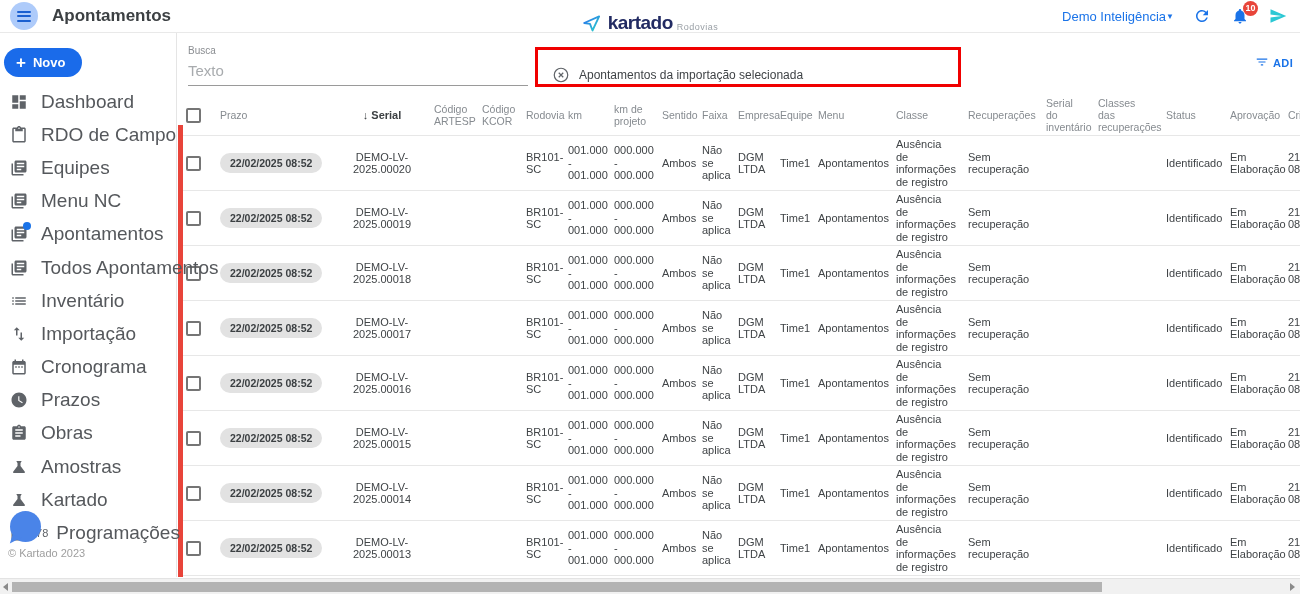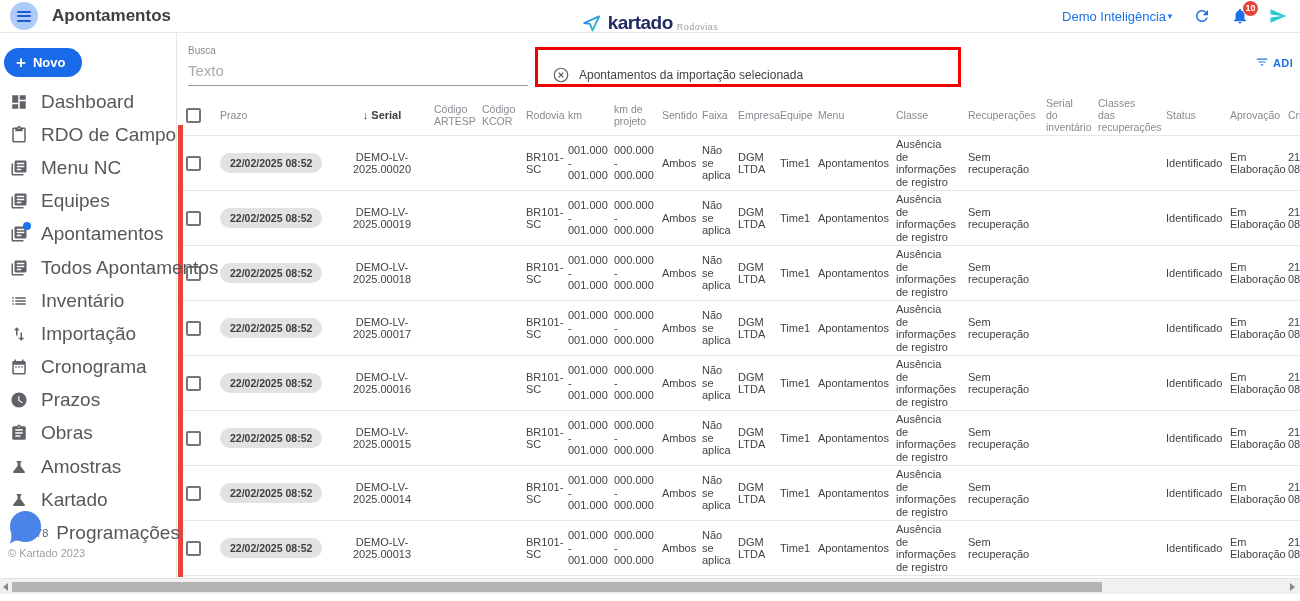--- a/index.html
+++ b/index.html
@@ -150,27 +150,27 @@
         <div class="side-item">
           <span class="side-icon"><svg viewBox="0 0 24 24">
               <path d="M19 2h-4.18C14.4.84 13.3 0 12 0 10.7 0 9.6.84 9.18 2H5c-1.1 0-2 .9-2 2v16c0 1.1.9 2 2 2h14c1.1 0 2-.9 2-2V4c0-1.1-.9-2-2-2zm-7 0c.55 0 1 .45 1 1s-.45 1-1 1-1-.45-1-1 .45-1 1-1zm7 18H5V4h2v3h10V4h2v16z"></path>
             </svg></span>
           <span class="side-label">RDO de Campo</span>
         </div>
         <div class="side-item">
           <span class="side-icon"><svg viewBox="0 0 24 24">
               <path d="M4 6H2v14c0 1.1.9 2 2 2h14v-2H4V6zm16-4H8c-1.1 0-2 .9-2 2v12c0 1.1.9 2 2 2h12c1.1 0 2-.9 2-2V4c0-1.1-.9-2-2-2zm-1 9H9V9h10v2zm-4 4H9v-2h6v2zm4-8H9V5h10v2z"></path>
             </svg></span>
+          <span class="side-label">Equipes</span>
+        </div>
+        <div class="side-item">
+          <span class="side-icon"><svg viewBox="0 0 24 24">
+              <path d="M4 6H2v14c0 1.1.9 2 2 2h14v-2H4V6zm16-4H8c-1.1 0-2 .9-2 2v12c0 1.1.9 2 2 2h12c1.1 0 2-.9 2-2V4c0-1.1-.9-2-2-2zm-1 9H9V9h10v2zm-4 4H9v-2h6v2zm4-8H9V5h10v2z"></path>
+            </svg></span>
           <span class="side-label">Menu NC</span>
-        </div>
-        <div class="side-item">
-          <span class="side-icon"><svg viewBox="0 0 24 24">
-              <path d="M4 6H2v14c0 1.1.9 2 2 2h14v-2H4V6zm16-4H8c-1.1 0-2 .9-2 2v12c0 1.1.9 2 2 2h12c1.1 0 2-.9 2-2V4c0-1.1-.9-2-2-2zm-1 9H9V9h10v2zm-4 4H9v-2h6v2zm4-8H9V5h10v2z"></path>
-            </svg></span>
-          <span class="side-label">Equipes</span>
         </div>
         <div class="side-item">
           <span class="side-icon"><svg viewBox="0 0 24 24">
               <path d="M4 6H2v14c0 1.1.9 2 2 2h14v-2H4V6zm16-4H8c-1.1 0-2 .9-2 2v12c0 1.1.9 2 2 2h12c1.1 0 2-.9 2-2V4c0-1.1-.9-2-2-2zm-1 9H9V9h10v2zm-4 4H9v-2h6v2zm4-8H9V5h10v2z"></path>
             </svg><span class="badge-dot"></span></span>
           <span class="side-label">Apontamentos</span>
         </div>
         <div class="side-item">
           <span class="side-icon"><svg viewBox="0 0 24 24">
               <path d="M4 6H2v14c0 1.1.9 2 2 2h14v-2H4V6zm16-4H8c-1.1 0-2 .9-2 2v12c0 1.1.9 2 2 2h12c1.1 0 2-.9 2-2V4c0-1.1-.9-2-2-2zm-1 9H9V9h10v2zm-4 4H9v-2h6v2zm4-8H9V5h10v2z"></path>

